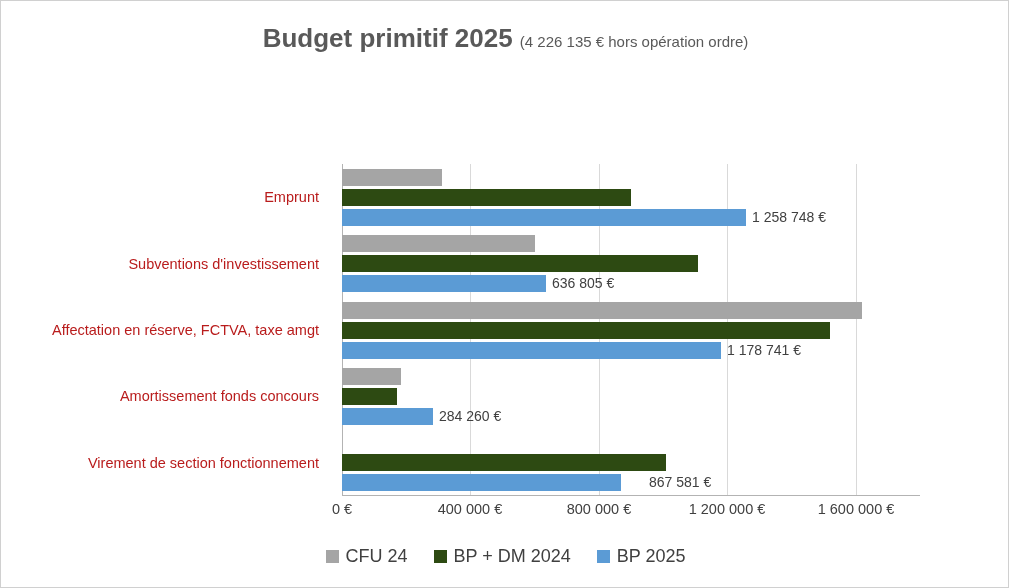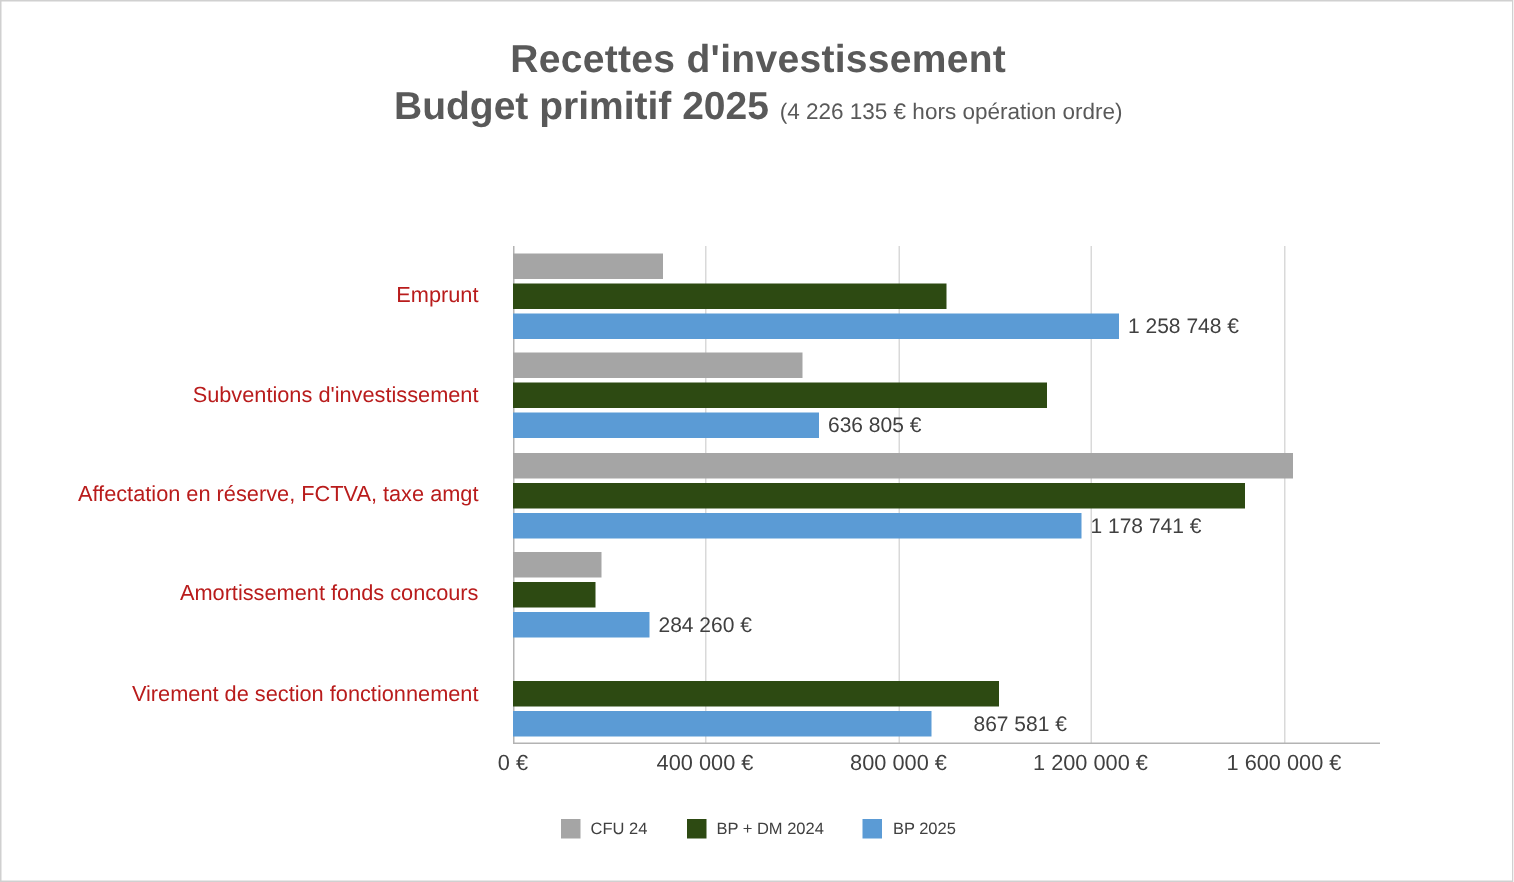--- a/index.html
+++ b/index.html
@@ -144,32 +144,31 @@
     display: flex;
     align-items: center;
     gap: 7px;
   }
   .legend-swatch {
     width: 13px;
     height: 13px;
     display: inline-block;
   }
   .legend-text {
-    font-size: 11px;
+    font-size: 18px;
     color: #404040;
     white-space: nowrap;
   }
 </style>
 </head>
 <body>
 
 <div id="chart-frame">
 
   <div class="title-block">
-    <div class="title-line1">Recettes d'investissement</div>
     <div class="title-line2">
       <span>Budget primitif 2025</span>
       <span class="title-sub">(4 226 135 € hors opération ordre)</span>
     </div>
   </div>
 
   <div id="cat-labels">
       <div class="cat-label" style="top: 24px; padding-right: 14px;">Emprunt</div>
       <div class="cat-label" style="top: 91px; padding-right: 14px;">Subventions d'investissement</div>
       <div class="cat-label" style="top: 157px; padding-right: 14px;">Affectation en réserve, FCTVA, taxe amgt</div>

